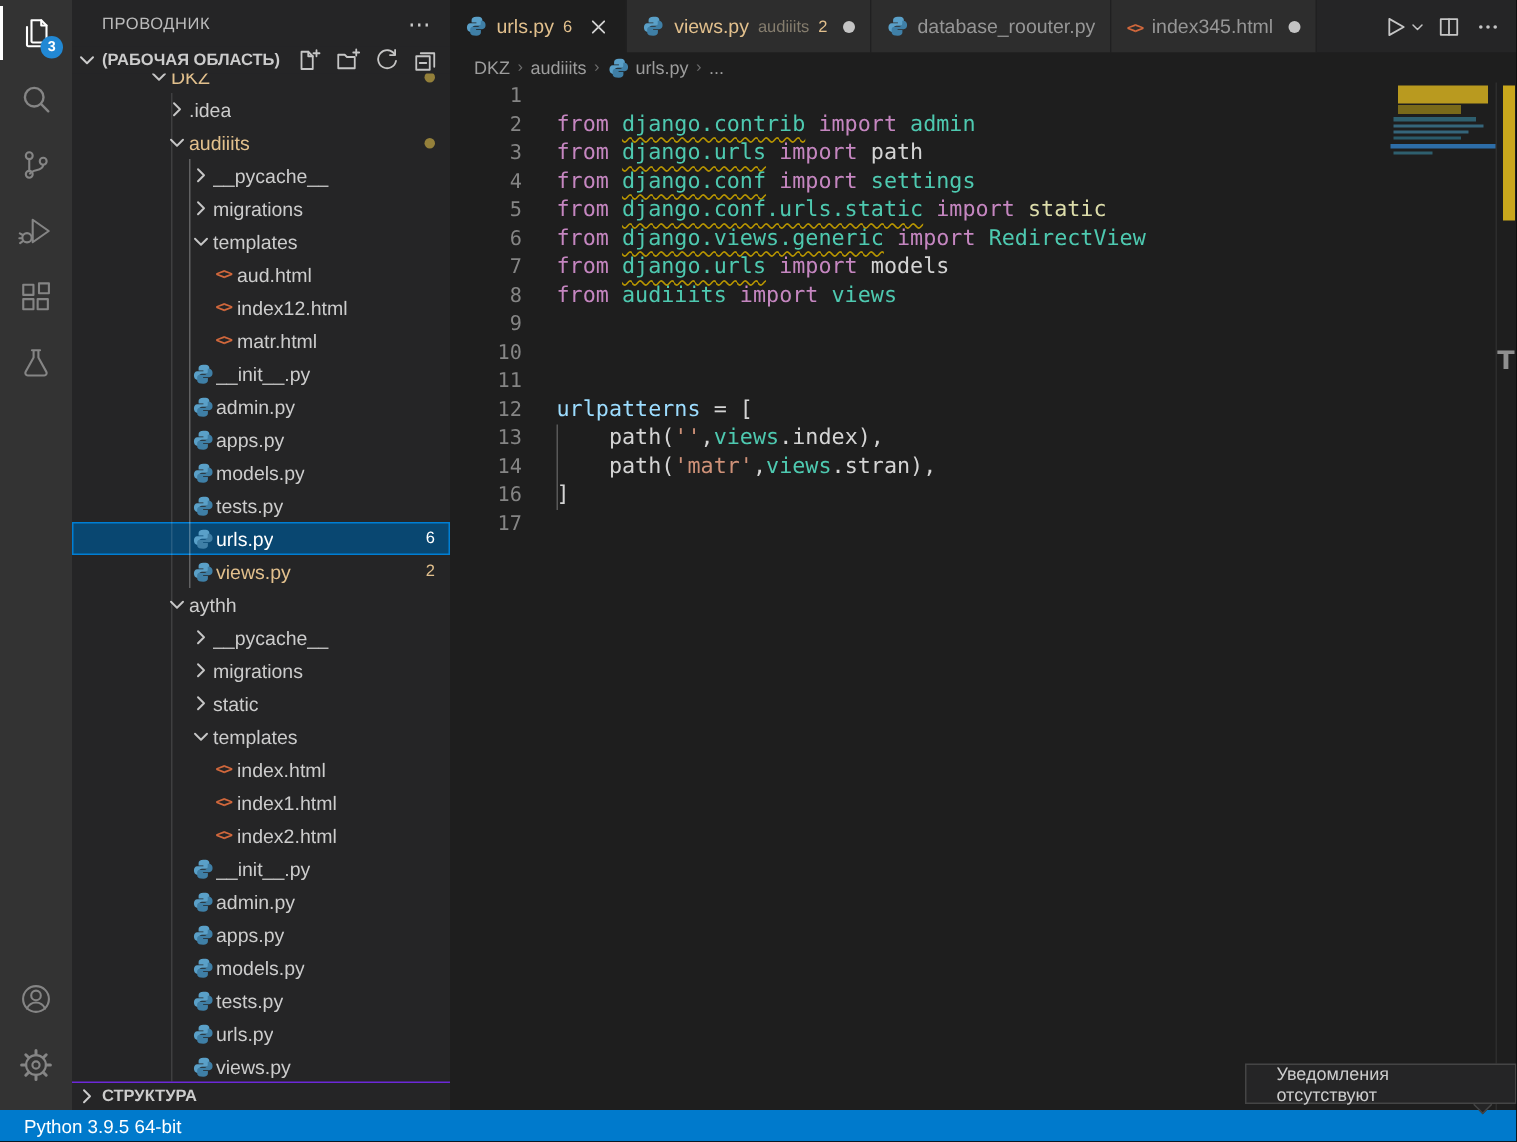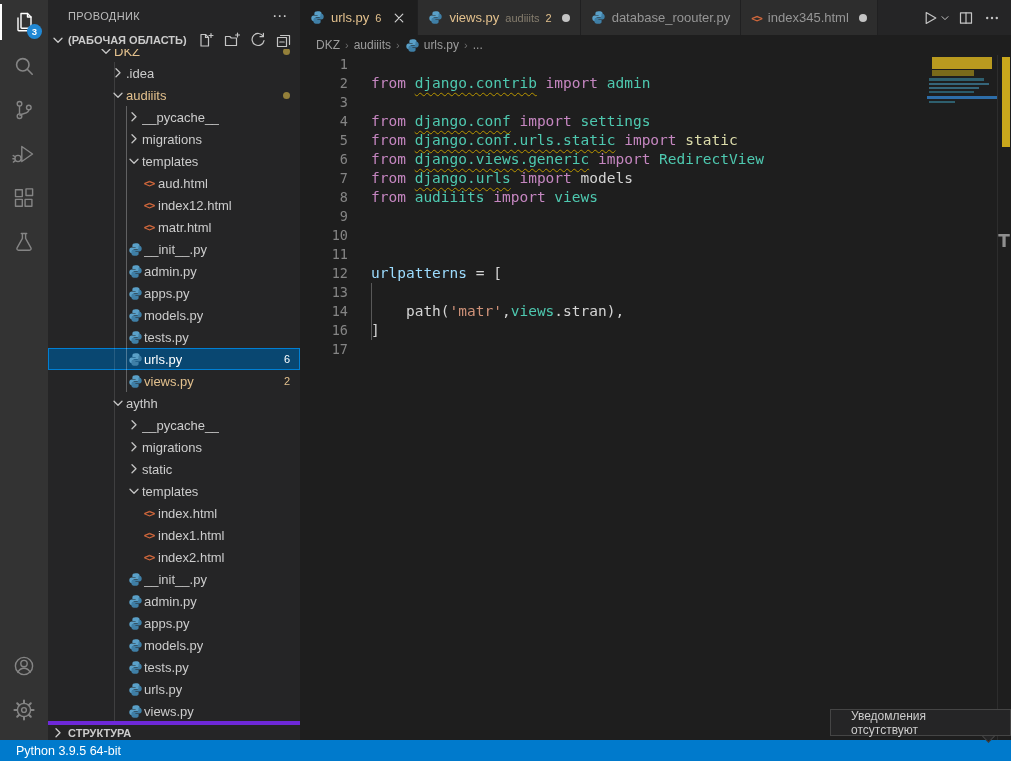--- a/index.html
+++ b/index.html
@@ -37,21 +37,21 @@
   .row .lbl { white-space:nowrap; overflow:hidden; }
   .row .grow { flex:1; }
   .row .badge { font-size:11px; color:#ffffff; }
   .row .badge.yel { color:#e2c08d; }
   .row .dot { width:7px; height:7px; border-radius:50%; background:#94803a; flex:none; }
   .row.yellow .lbl { color:#e2c08d; }
   .row.selected { background:#094771; outline:1px solid #007fd4; outline-offset:-1px; color:#ffffff; }
   .guide { position:absolute; width:1px; background:rgba(255,255,255,.12); }
   .guide.active { background:rgba(255,255,255,.28); }
   .html-glyph { color:#d2683c; font-family:"DejaVu Sans Mono",monospace; font-weight:bold; font-size:10.5px; letter-spacing:-1px; }
-  .outline-hdr { position:absolute; bottom:0; left:0; right:0; height:19px; background:#252526; border-top:4px solid #6d28d9; display:flex; align-items:center; gap:2px; padding-left:2px; font-size:11px; font-weight:bold; color:#cccccc; z-index:7; cursor:pointer;}
+  .outline-hdr { position:absolute; bottom:0; left:0; right:0; height:19px; background:#252526; border-top:1px solid #6d28d9; display:flex; align-items:center; gap:2px; padding-left:2px; font-size:11px; font-weight:bold; color:#cccccc; z-index:7; cursor:pointer;}
 
   
   .editor { position:absolute; left:300px; top:0; width:711px; height:740px; background:#1e1e1e; }
   .tab-bar { position:absolute; top:0; left:0; right:0; height:35px; background:#252526; display:flex; }
   .tab { position:relative; height:35px; display:flex; align-items:center; gap:6px; padding:0 10px; background:#2d2d2d; border-right:1px solid #202021; color:#969696; cursor:pointer; white-space:nowrap; }
   .tab.active { background:#1e1e1e; }
   .tab .tlabel.mod { color:#e2c08d; }
   .tab .tdesc { font-size:11px; color:#8f8675; opacity:.9; }
   .tab .tbadge { font-size:11px; color:#e2c08d; }
   .tab .close { color:#d0d0d0; margin-left:4px; }
@@ -628,20 +628,21 @@
         <div class="code-line">
      <span class="ln">1</span>
           <span class="ct"></span>
    </div>
         <div class="code-line">
      <span class="ln">2</span>
           <span class="ct"><span class="tk-k">from </span><span class="tk-m">django.contrib</span><span class="tk-k"> import </span><span class="tk-t">admin</span></span>
    </div>
         <div class="code-line">
      <span class="ln">3</span>
+          <span class="ct"><span class="tk-k">from </span><span class="tk-m">django.urls</span><span class="tk-k"> import </span><span class="tk-p">path</span></span>
    </div>
         <div class="code-line">
      <span class="ln">4</span>
           <span class="ct"><span class="tk-k">from </span><span class="tk-m">django.conf</span><span class="tk-k"> import </span><span class="tk-t">settings</span></span>
    </div>
         <div class="code-line">
      <span class="ln">5</span>
           <span class="ct"><span class="tk-k">from </span><span class="tk-m">django.conf.urls.static</span><span class="tk-k"> import </span><span class="tk-f">static</span></span>
    </div>
         <div class="code-line">
@@ -667,20 +668,21 @@
         <div class="code-line">
      <span class="ln">11</span>
           <span class="ct"></span>
    </div>
         <div class="code-line">
      <span class="ln">12</span>
           <span class="ct"><span class="tk-v">urlpatterns</span><span class="tk-p"> = [</span></span>
    </div>
         <div class="code-line">
      <span class="ln">13</span>
+          <span class="ct"><span class="tk-p">    path(</span><span class="tk-s">''</span><span class="tk-p">,</span><span class="tk-t">views</span><span class="tk-p">.index),</span></span>
    </div>
         <div class="code-line">
      <span class="ln">14</span>
           <span class="ct"><span class="tk-p">    path(</span><span class="tk-s">'matr'</span><span class="tk-p">,</span><span class="tk-t">views</span><span class="tk-p">.stran),</span></span>
    </div>
         <div class="code-line">
      <span class="ln">16</span>
           <span class="ct"><span class="tk-p">]</span></span>
    </div>
         <div class="code-line">

